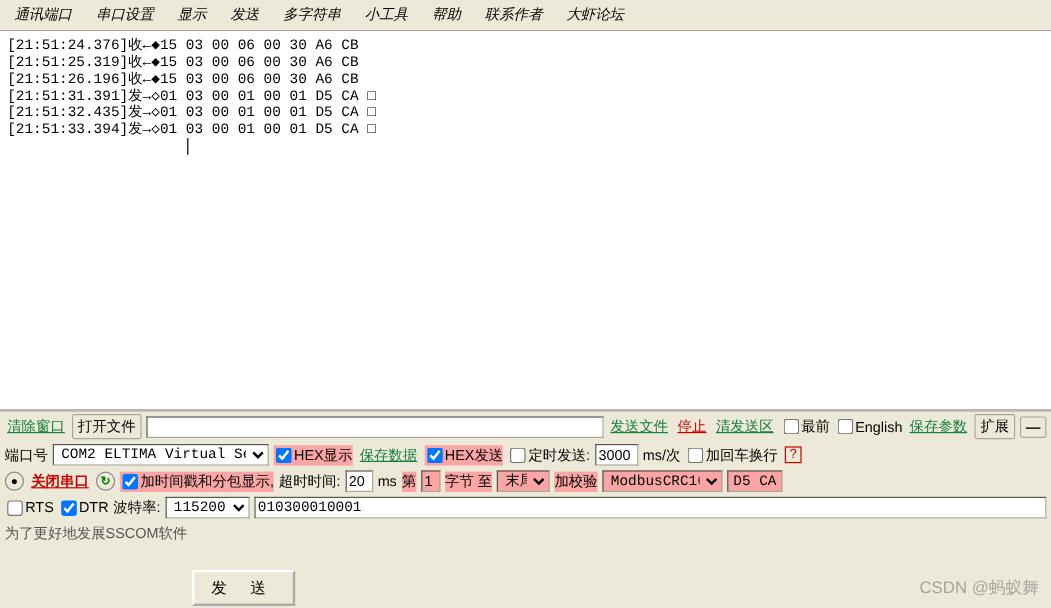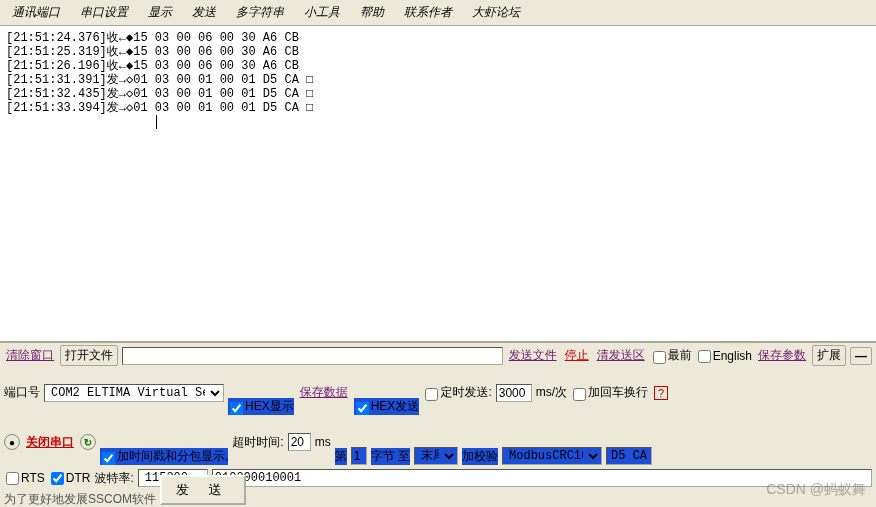--- a/index.html
+++ b/index.html
@@ -4,33 +4,33 @@
 <style>
 * { box-sizing: border-box; margin: 0; padding: 0; }
 body { font-family: "SimSun", "宋体", sans-serif; font-size: 12px; background: #ece9d8; width: 876px; height: 507px; overflow: hidden; position: relative; }
 .menubar { background: #ece9d8; border-bottom: 1px solid #aca899; display: flex; padding: 2px 4px; gap: 4px; }
 .menubar span { padding: 2px 8px; cursor: pointer; font-style: italic; }
 .log-area { background: white; height: 315px; padding: 4px 6px; font-family: "Courier New", monospace; font-size: 12px; line-height: 14px; white-space: pre; color: black; overflow: auto; border-top: 1px solid #fff; }
 .cursor { display: inline-block; width: 1px; height: 14px; border-left: 1px solid black; margin-left: 150px; }
 .panel { background: #ece9d8; border-top: 1px solid #aca899; }
 .row { display: flex; align-items: center; padding: 2px 4px; gap: 4px; min-height: 22px; }
 .btn { background: #ece9d8; border: 1px solid #aca899; border-radius: 2px; padding: 1px 4px; cursor: pointer; font-size: 12px; font-family: inherit; }
-.link-btn { color: #701a75; text-decoration: underline; cursor: pointer; padding: 0 2px; }
+.link-btn { color: #15803d; text-decoration: underline; cursor: pointer; padding: 0 2px; }
 .link-btn.red { color: #cc0000; }
 .link-btn.blue { color: #0000cc; }
 .text-input { border: 1px inset #aca899; background: white; font-size: 12px; padding: 1px 2px; font-family: inherit; }
 .combo { border: 1px inset #aca899; background: white; font-size: 12px; padding: 0 2px; font-family: "Courier New", monospace; }
-.highlight { background: #1d4ed8; margin-top: 28px; }
+.highlight { background: #fca5a5; }
 .chk { margin: 0 2px; }
 .icon-circle { display: inline-flex; width: 16px; height: 16px; border: 1px solid #888; border-radius: 50%; align-items: center; justify-content: center; font-size: 10px; background: #ece9d8; }
 .icon-reload { color: green; font-weight: bold; }
 .send-btn { background: #ece9d8; border: 2px outset #fff; padding: 4px 14px; font-size: 13px; letter-spacing: 8px; cursor: pointer; font-family: inherit; }
 .watermark { position: absolute; bottom: 8px; right: 10px; color: rgba(120,120,120,0.6); font-size: 14px; }
 .help-q { display:inline-flex; width:14px; height:14px; border:1px solid #c00; color:#c00; align-items:center; justify-content:center; font-size:11px; margin-left:2px; }
-label { display: inline-flex; align-items: flex-end; }
+label { display: inline-flex; align-items: center; }
 .divider { border-top: 1px solid #aca899; }
 </style>
 </head>
 <body>
 
 <div class="menubar">
   <span>通讯端口</span>
   <span>串口设置</span>
   <span>显示</span>
   <span>发送</span>

